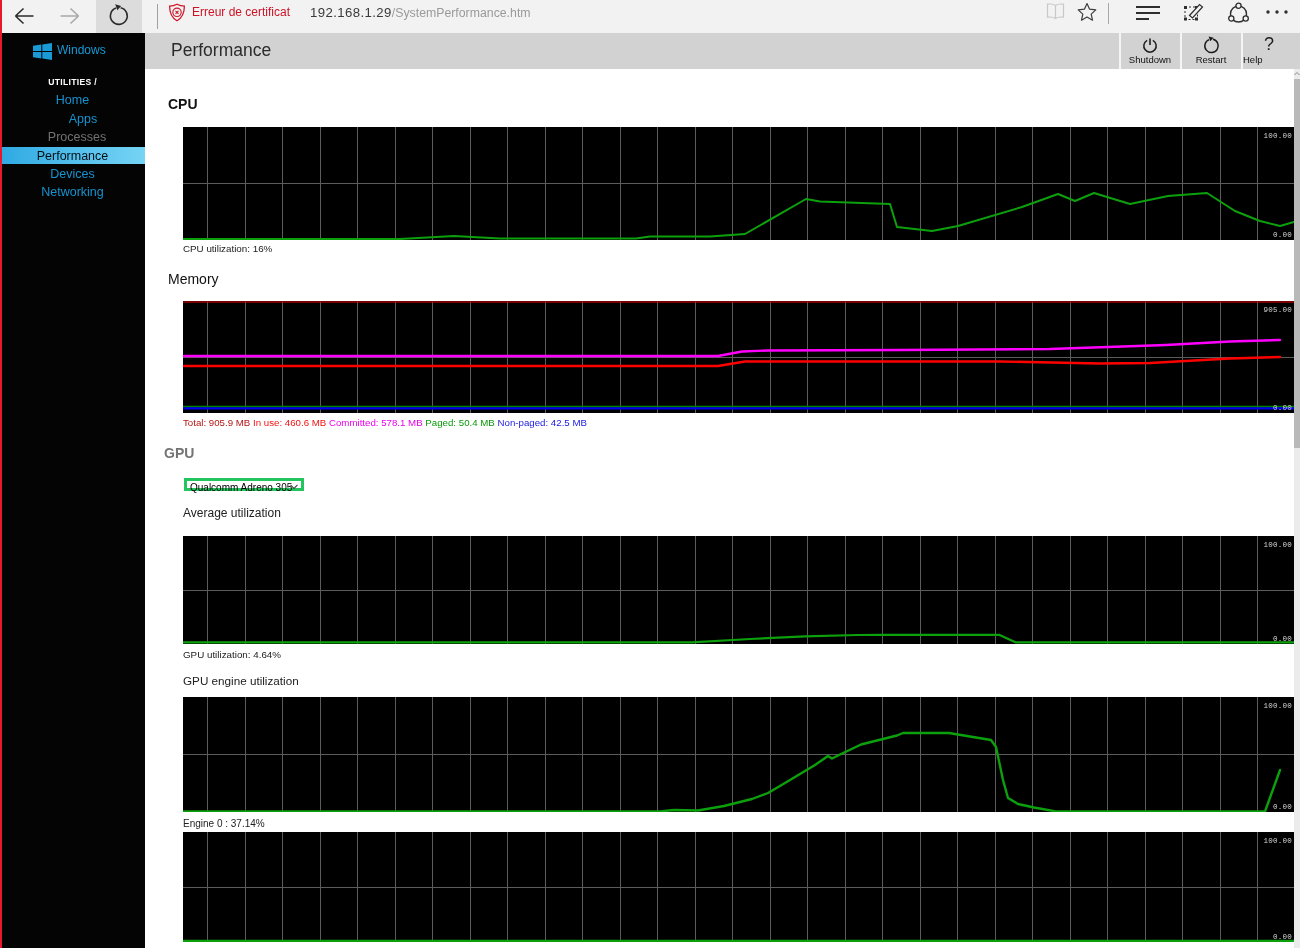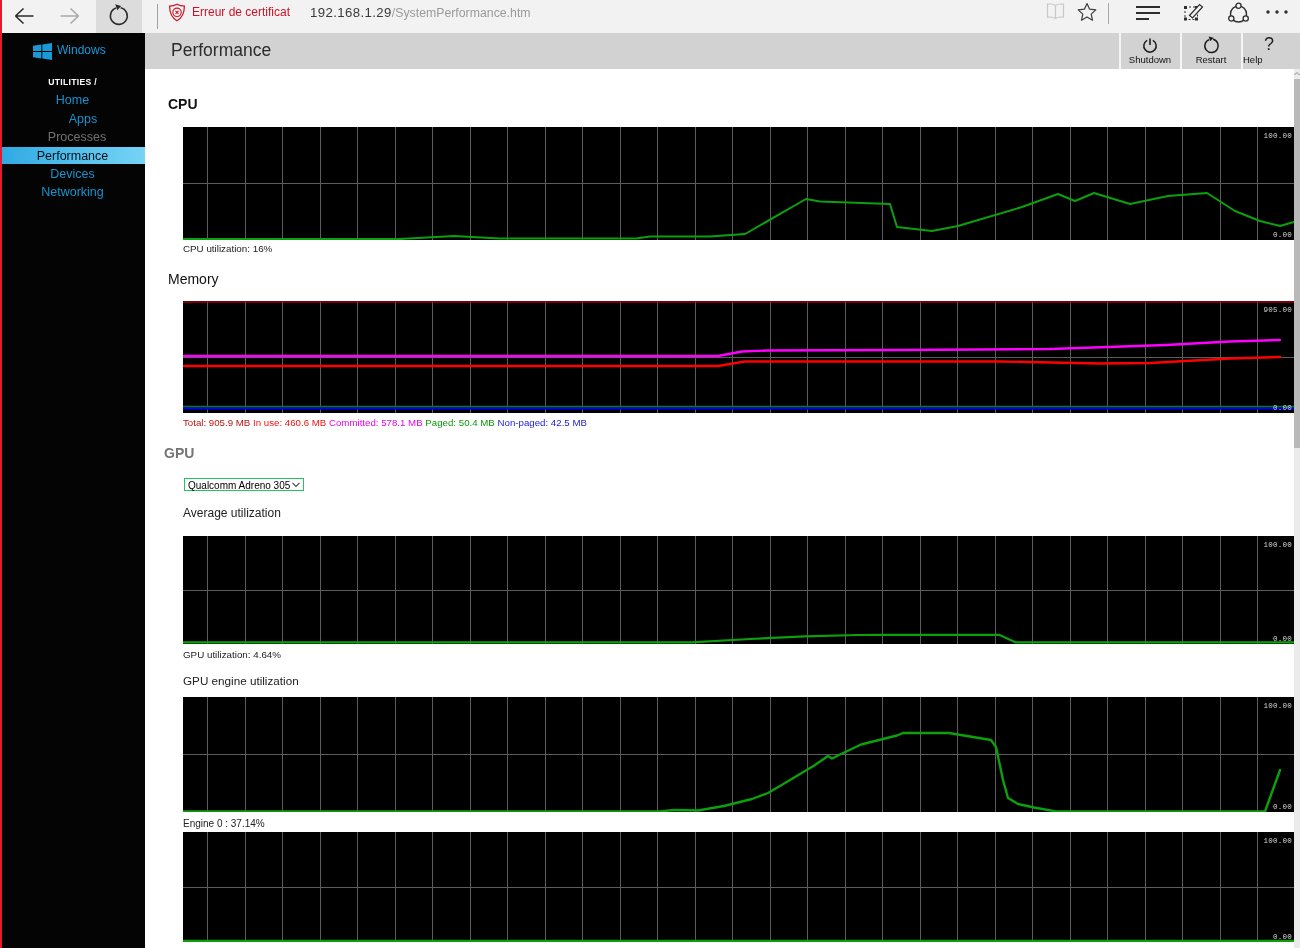--- a/index.html
+++ b/index.html
@@ -88,21 +88,21 @@
 <div class="abs" style="left:1264px;top:34px;font-size:18px;color:#1c1c1c">?</div>
 <div class="abs" style="left:1121px;top:54px;width:58px;text-align:center;font-size:9.5px;color:#111">Shutdown</div>
 <div class="abs" style="left:1182px;top:54px;width:58px;text-align:center;font-size:9.5px;color:#111">Restart</div>
 <div class="abs" style="left:1243px;top:54px;width:57px;font-size:9.5px;color:#111">Help</div>
 
 <div class="abs" style="left:168px;top:96px;font-size:14px;font-weight:bold;color:#111">CPU</div>
 <div class="abs" style="left:183px;top:243px;font-size:9.8px;color:#222">CPU utilization: 16%</div>
 <div class="abs" style="left:168px;top:271px;font-size:14px;font-weight:normal;color:#111">Memory</div>
 <div class="abs" style="left:183px;top:417px;font-size:9.7px"><span style="color:#b41414">Total: 905.9 MB</span> <span style="color:#f51212">In use: 460.6 MB</span> <span style="color:#ee00ee">Committed: 578.1 MB</span> <span style="color:#0a9a0a">Paged: 50.4 MB</span> <span style="color:#1a1ae0">Non-paged: 42.5 MB</span></div>
 <div class="abs" style="left:164px;top:444.5px;font-size:14px;font-weight:bold;color:#737373">GPU</div>
-<div class="abs" style="left:184px;top:477.5px;width:120px;height:13.5px;background:#fff;border:1px solid #22c55e;font-size:10px;color:#000;padding:1px 0 0 3px">Qualcomm Adreno 305
+<div class="abs" style="left:184px;top:477.5px;width:120px;height:13.5px;background:#fff;border:3px solid #22c55e;font-size:10px;color:#000;padding:1px 0 0 3px">Qualcomm Adreno 305
   <svg style="position:absolute;right:3px;top:3.5px" width="8" height="6" viewBox="0 0 8 6">
       <path d="M0.5 0.8 L4 4.4 L7.5 0.8" stroke="#444" stroke-width="1.1" fill="none"></path>
     </svg>
 </div>
 <div class="abs" style="left:183px;top:505.5px;font-size:12px;color:#222">Average utilization</div>
 <div class="abs" style="left:183px;top:649px;font-size:9.8px;color:#222">GPU utilization: 4.64%</div>
 <div class="abs" style="left:183px;top:673.5px;font-size:11.7px;color:#222">GPU engine utilization</div>
 <div class="abs" style="left:183px;top:818px;font-size:10px;color:#222">Engine 0 : 37.14%</div>
 
 <svg style="position:absolute;left:183px;top:127px" width="1111" height="113" viewBox="0 0 1111 113">

